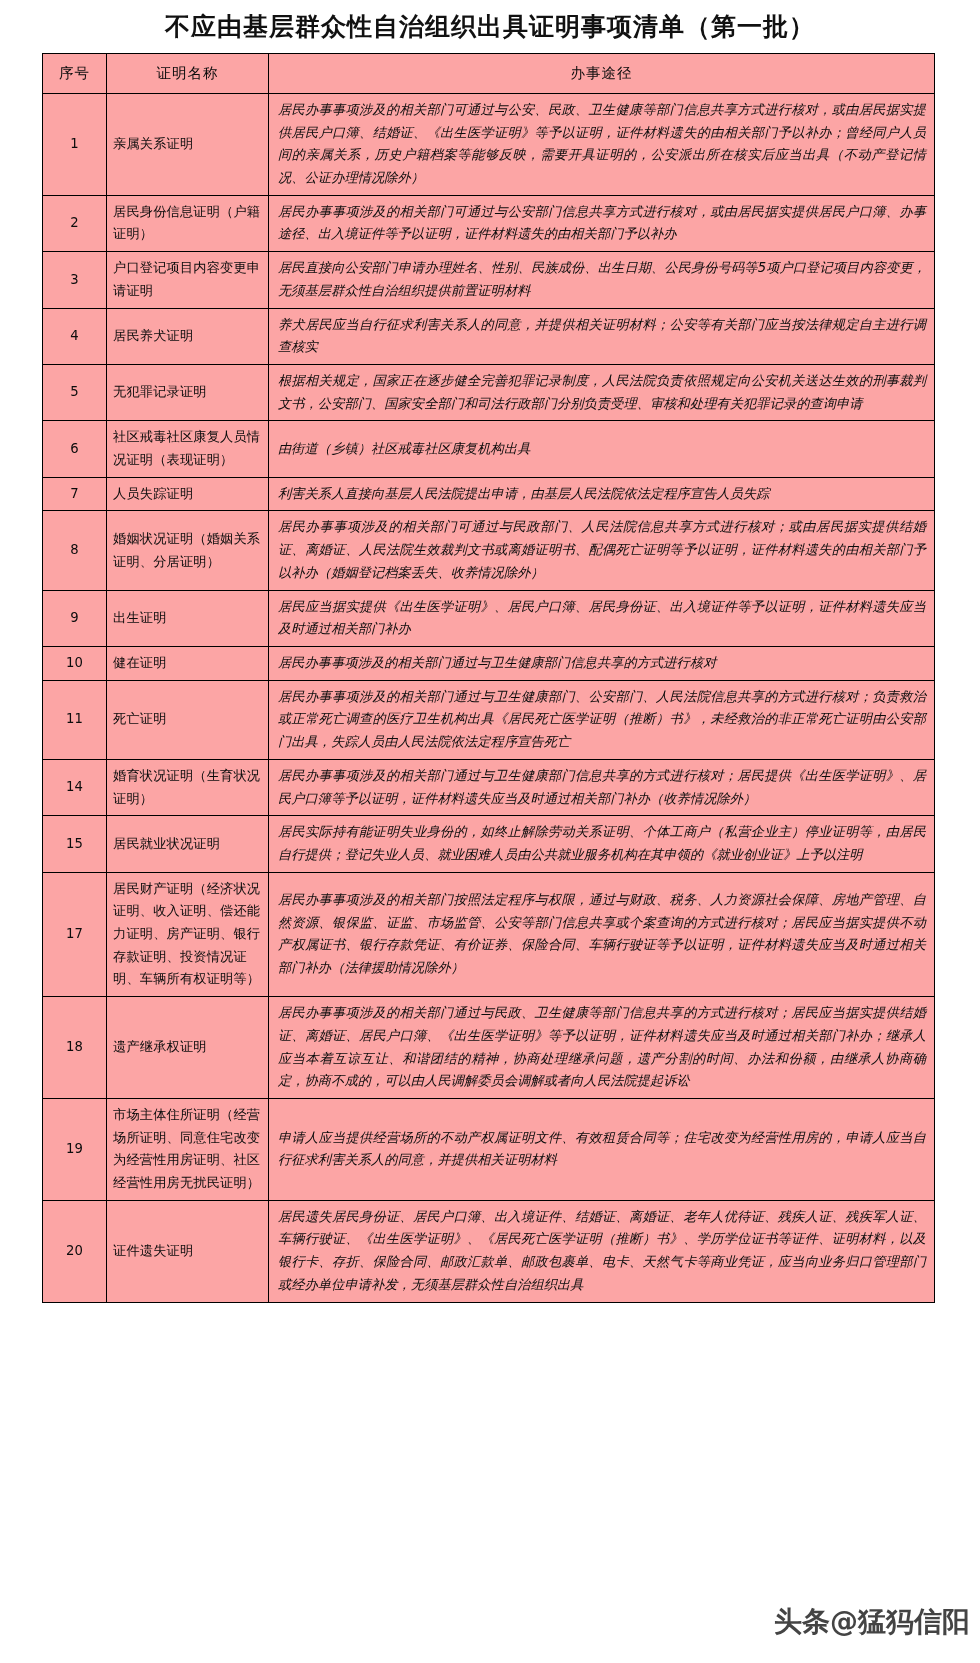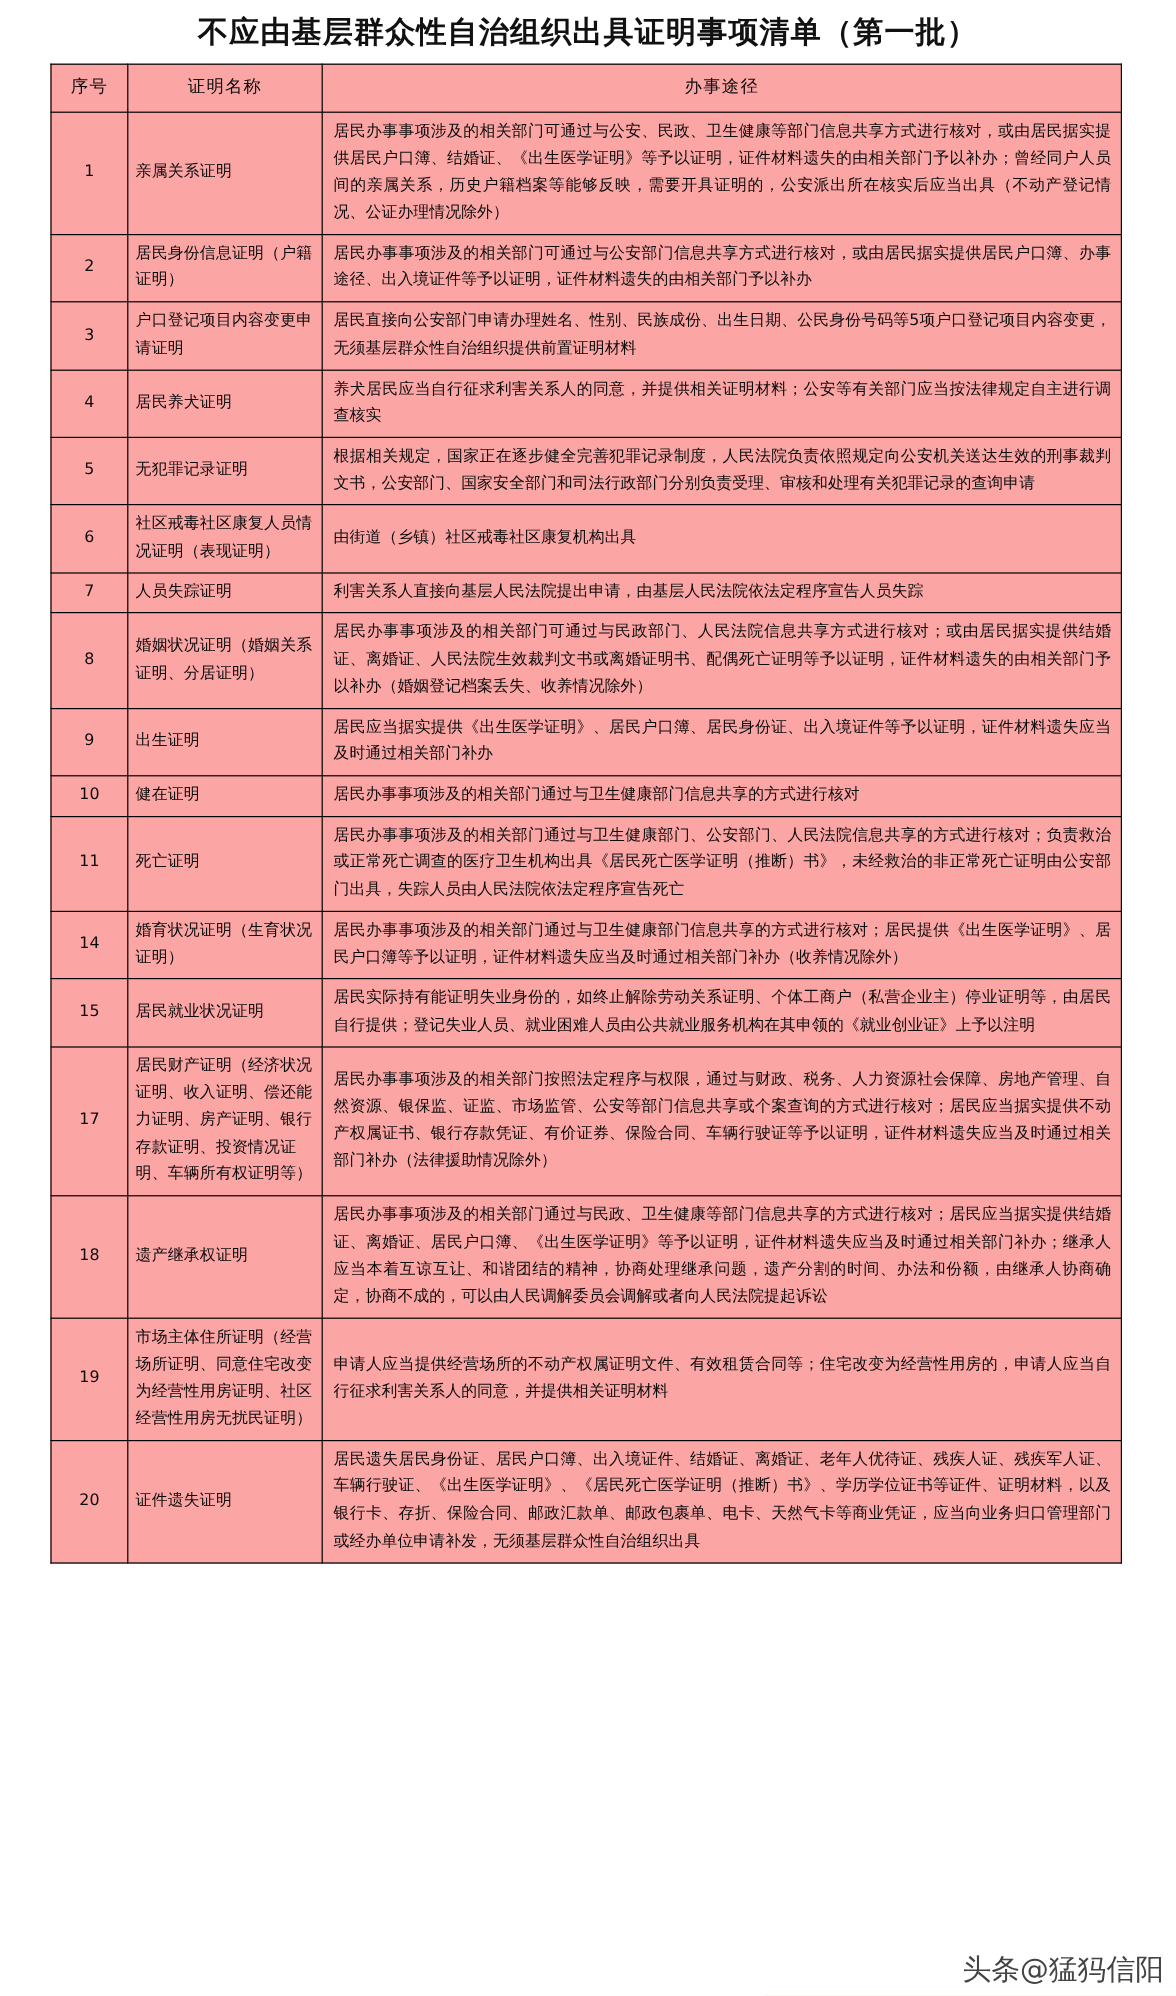--- a/index.html
+++ b/index.html
@@ -72,28 +72,29 @@
   }
   td.cell-name {
     padding: 5px 6px;
     letter-spacing: 0.2px;
   }
   td.cell-path {
     text-align: justify;
     text-justify: inter-ideograph;
     padding: 5px 8px 5px 9px;
     letter-spacing: 0.1px;
+    font-style: italic;
   }
   .watermark {
     position: absolute;
     right: 10px;
-    bottom: 6px;
+    bottom: 22px;
     font-family: "DejaVu Sans", "Liberation Sans", sans-serif;
-    font-size: 24px;
-    font-weight: normal;
+    font-size: 28px;
+    font-weight: bold;
     color: #2b2b2b;
     opacity: 0.88;
     letter-spacing: 0px;
     white-space: nowrap;
     pointer-events: none;
   }
 </style>
 </head>
 <body>
 

